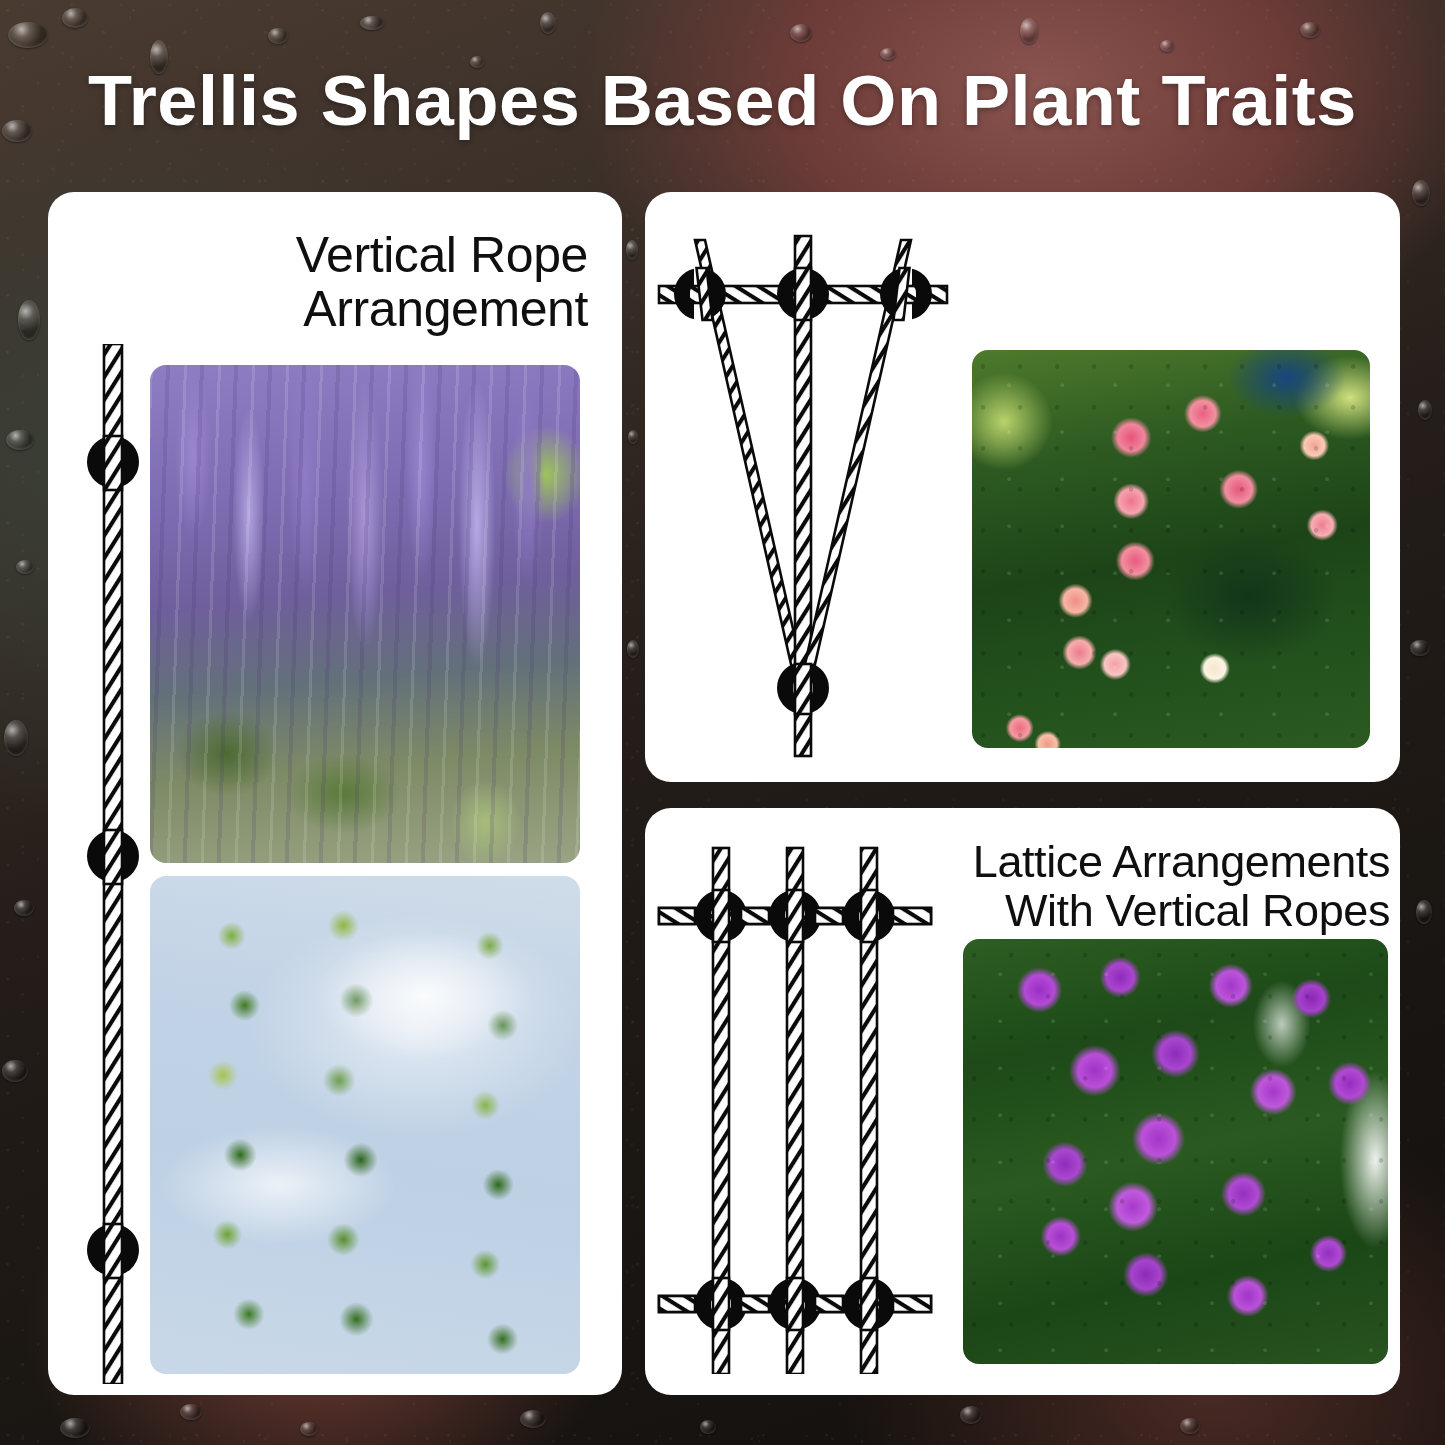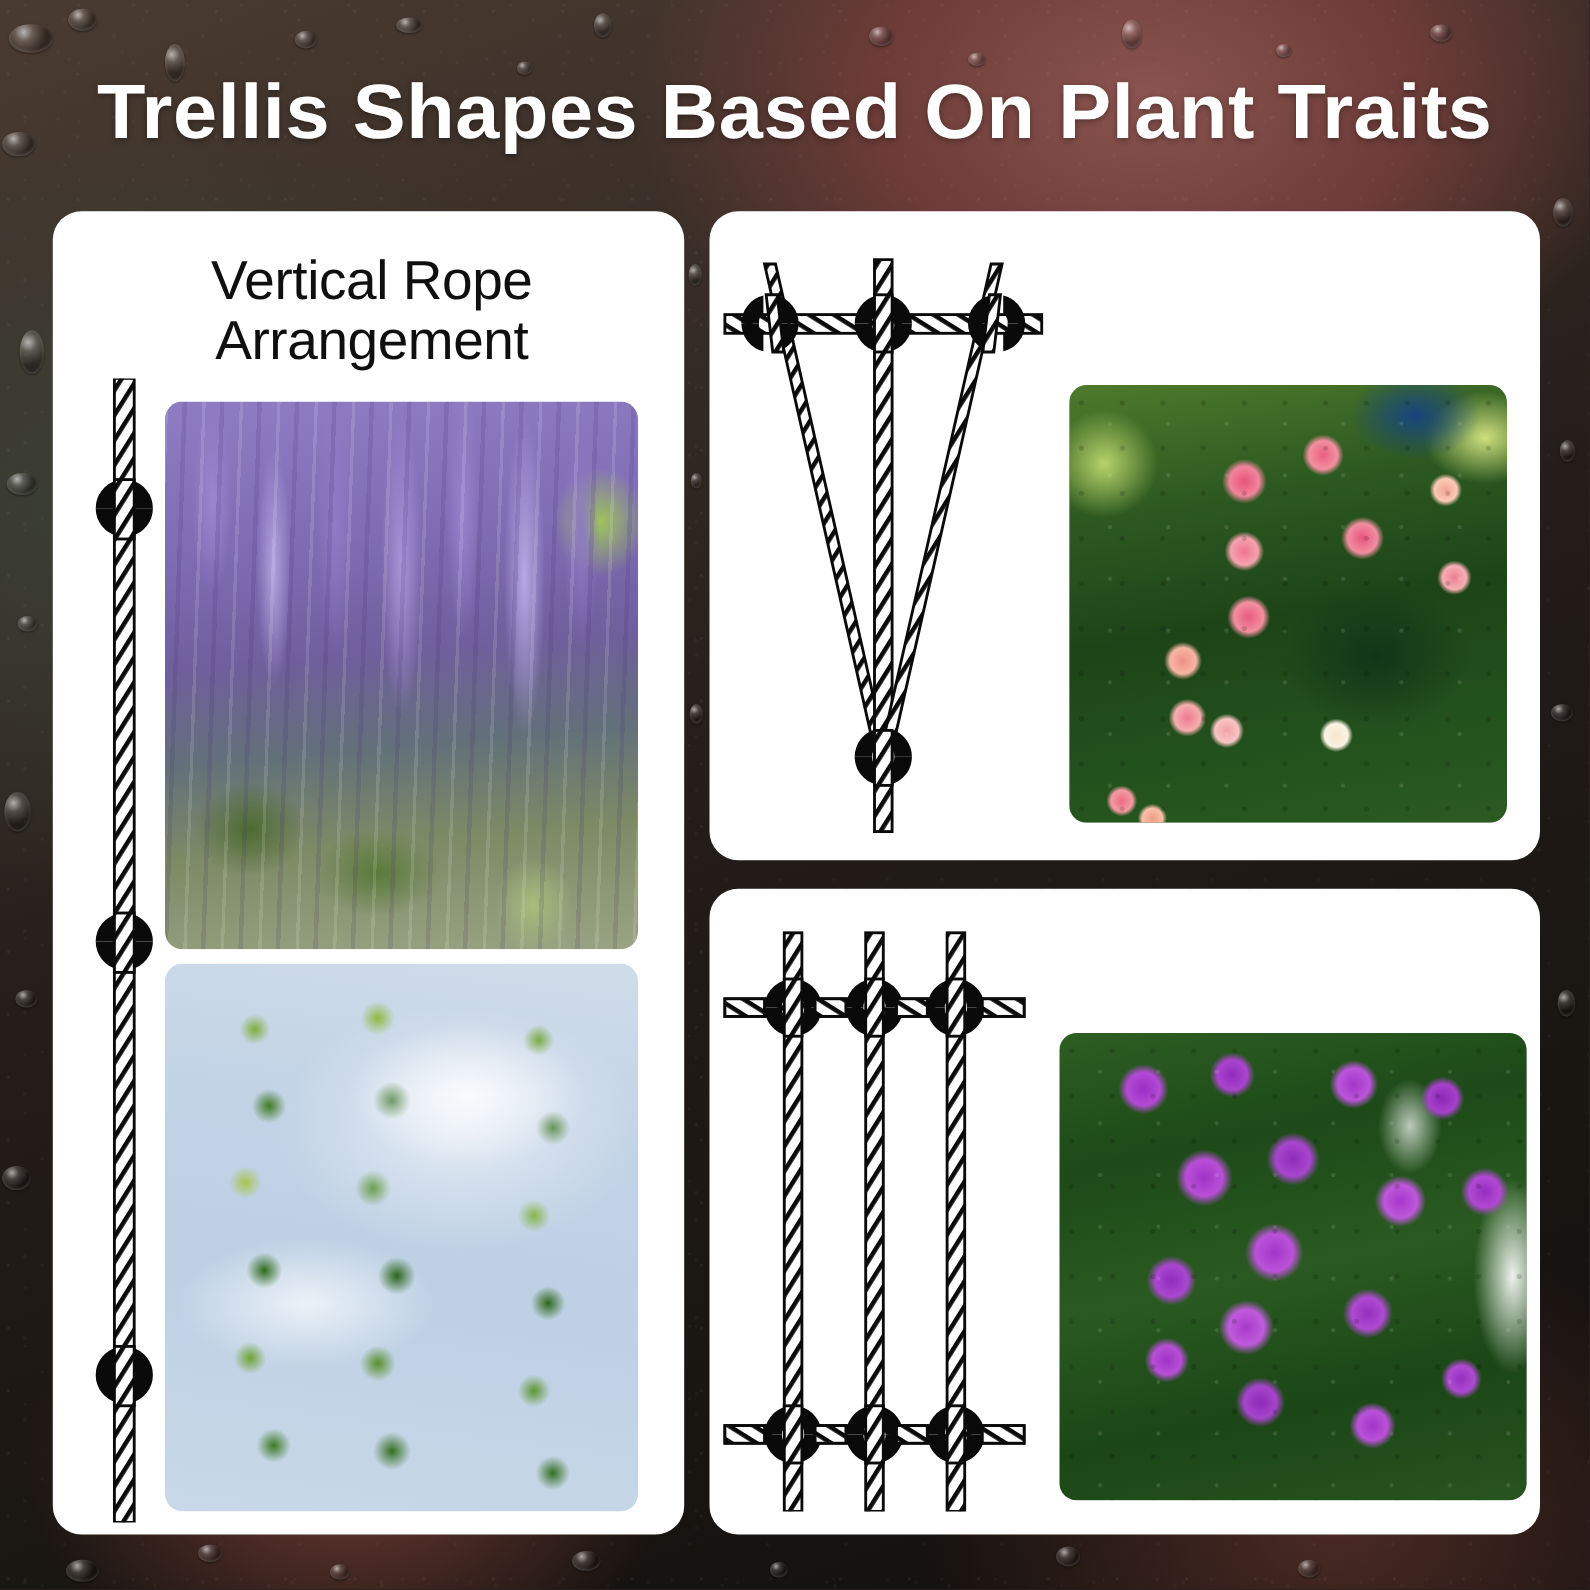--- a/index.html
+++ b/index.html
@@ -65,21 +65,21 @@
 
   .panel-title{
     position:absolute;
     color:#0f0f10;
     font-family:"Liberation Sans", sans-serif;
     font-weight:300;
     line-height:1.08;
     letter-spacing:-.4px;
     white-space:pre-line;
   }
-  #title-left{left:40px;top:36px;width:500px;text-align:center;font-size:50px;}
+  #title-left{left:40px;top:36px;width:500px;text-align:right;font-size:50px;}
   #title-tr  {right:16px;top:34px;width:500px;text-align:right;font-size:45px;}
   #title-br  {right:10px;top:30px;width:520px;text-align:right;font-size:45px;}
 
   
   .photo{position:absolute;border-radius:16px;overflow:hidden;}
   .photo .inner{position:absolute;inset:0;}
 
   
   .ph-wisteria{
     background:
@@ -351,20 +351,22 @@
   </div>
 
   <div class="photo" style="left:327px;top:158px;width:398px;height:398px;">
     <div class="inner ph-rose">
         <div class="dots"></div>
       </div>
   </div>
 </div>
 
 <div class="panel" id="panel-br">
+  <div class="panel-title" id="title-br">Lattice Arrangements
+With Vertical Ropes</div>
 
   <div class="diagram" style="left:0px;top:22px;">
     <svg width="300" height="544" viewBox="0 0 300 544" aria-hidden="true">
       <defs>
         <pattern id="ropeH3" width="12" height="12" patternUnits="userSpaceOnUse" patternTransform="rotate(32)">
           <rect width="12" height="12" fill="#ffffff"></rect>
           <rect width="12" height="4.1" fill="#0a0a0a"></rect>
         </pattern>
         <pattern id="ropeV3" width="12" height="12" patternUnits="userSpaceOnUse" patternTransform="rotate(-58)">
           <rect width="12" height="12" fill="#ffffff"></rect>

